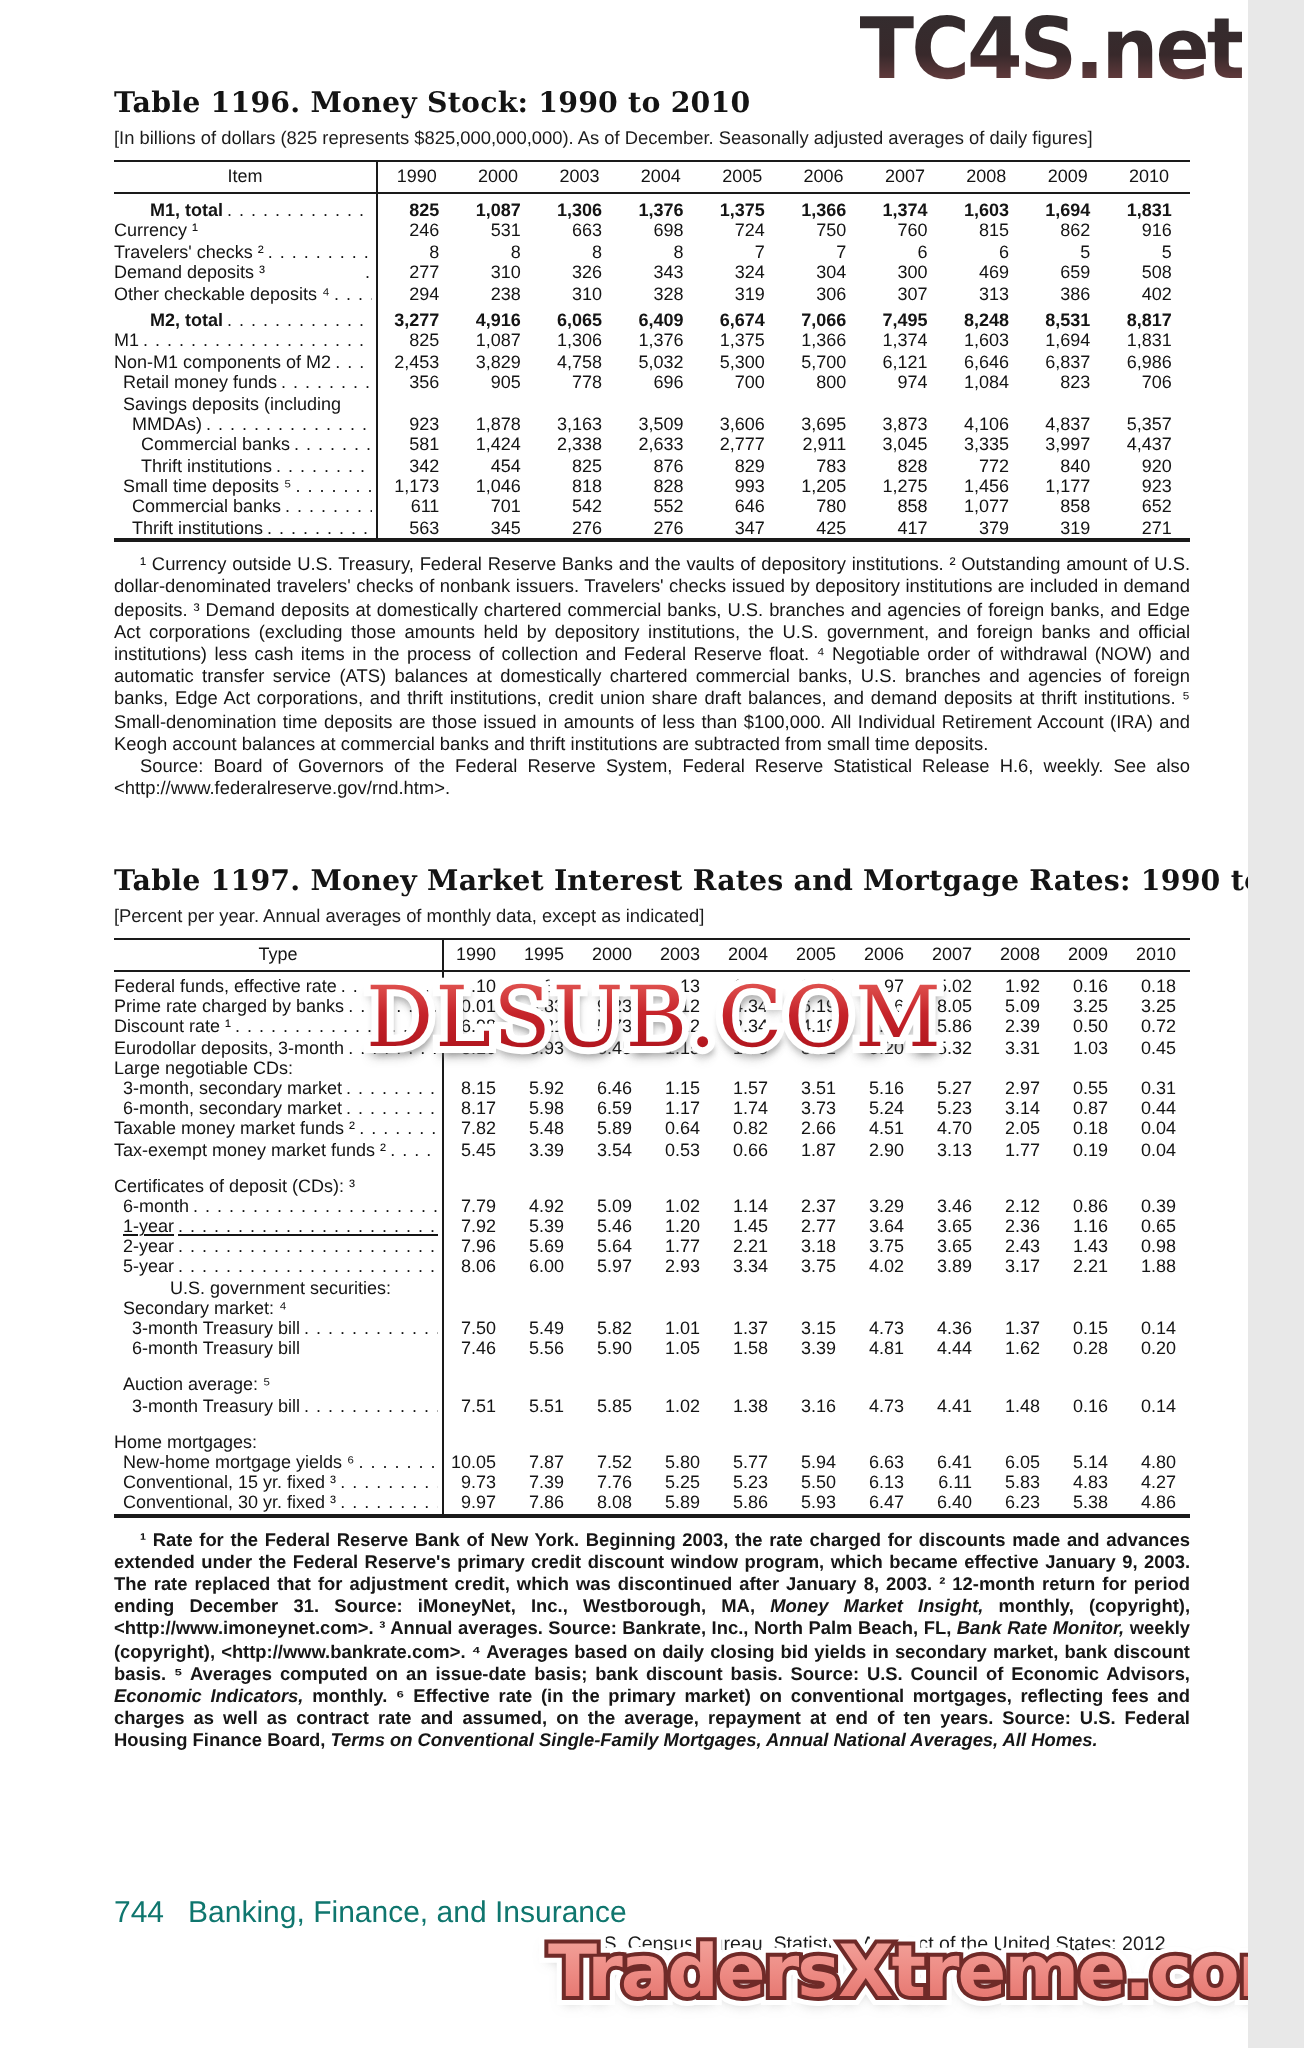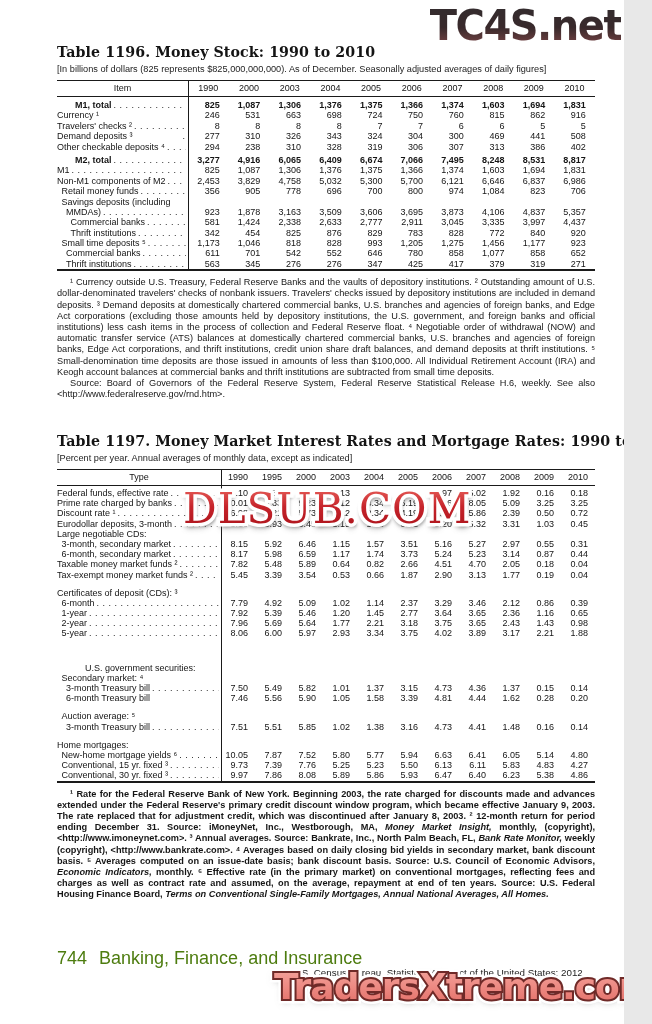--- a/index.html
+++ b/index.html
@@ -27,21 +27,21 @@
   .cell{width:var(--cw);flex:none;box-sizing:border-box;text-align:right;padding-right:var(--pr);
         font-variant-numeric:tabular-nums;}
   .trow.b .ltext,.trow.b .cell{font-weight:700;}
 
   
   .fn{font-size:9.2px;line-height:11.2px;text-align:justify;color:#161616;}
   .fn p{margin:0;text-indent:13px;}
   .fn .it{font-style:italic;}
 
   
-  #footer-line{position:absolute;left:57px;top:948px;font-size:18px;color:#4d7c0f;}
+  #footer-line{position:absolute;left:57px;top:948px;font-size:15px;color:#0f766e;}
   #footer-line .pgnum{margin-right:12px;}
   #census-line{position:absolute;left:292px;top:967px;font-size:9.8px;color:#1c1c1c;white-space:nowrap;}
 
   
   .wm{position:absolute;white-space:nowrap;z-index:6;pointer-events:none;}
   .wm span{display:block;white-space:nowrap;}
   .wm .layer{position:absolute;left:0;top:0;}
 
   #wm-top{top:3px;right:3px;font-family:"DejaVu Sans",sans-serif;font-weight:800;
           font-size:40px;line-height:42px;letter-spacing:-1.5px;transform:scaleY(1.06);transform-origin:top right;
@@ -147,21 +147,21 @@
             <span class="dots"></span>
           </div>
           <div class="cell">277</div>
           <div class="cell">310</div>
           <div class="cell">326</div>
           <div class="cell">343</div>
           <div class="cell">324</div>
           <div class="cell">304</div>
           <div class="cell">300</div>
           <div class="cell">469</div>
-          <div class="cell">441</div>
+          <div class="cell">659</div>
           <div class="cell">508</div>
         </div>
         <div class="trow">
           <div class="lcell" style="padding-left: 0px;">
             <span class="ltext">Other checkable deposits ⁴</span>
             <span class="dots"></span>
           </div>
           <div class="cell">294</div>
           <div class="cell">238</div>
           <div class="cell">310</div>
@@ -521,21 +521,21 @@
           <div class="cell">1.02</div>
           <div class="cell">1.14</div>
           <div class="cell">2.37</div>
           <div class="cell">3.29</div>
           <div class="cell">3.46</div>
           <div class="cell">2.12</div>
           <div class="cell">0.86</div>
           <div class="cell">0.39</div>
         </div>
         <div class="trow">
-          <div class="lcell" style="padding-left: 4.5px;">
+          <div class="lcell" style="padding-left: 4.5px; text-decoration: underline;">
             <span class="ltext">1-year</span>
             <span class="dots"></span>
           </div>
           <div class="cell">7.92</div>
           <div class="cell">5.39</div>
           <div class="cell">5.46</div>
           <div class="cell">1.20</div>
           <div class="cell">1.45</div>
           <div class="cell">2.77</div>
           <div class="cell">3.64</div>
@@ -571,21 +571,21 @@
           <div class="cell">5.97</div>
           <div class="cell">2.93</div>
           <div class="cell">3.34</div>
           <div class="cell">3.75</div>
           <div class="cell">4.02</div>
           <div class="cell">3.89</div>
           <div class="cell">3.17</div>
           <div class="cell">2.21</div>
           <div class="cell">1.88</div>
         </div>
-        <div class="trow" style="margin-top: 24px; padding-left: 28px;">
+        <div class="trow" style="margin-top: 0; padding-left: 28px;">
           <div class="lcell" style="padding-left: 0px;">
             <span class="ltext">U.S. government securities:</span>
           </div>
         </div>
         <div class="trow">
           <div class="lcell" style="padding-left: 4.5px;">
             <span class="ltext">Secondary market: ⁴</span>
           </div>
         </div>
         <div class="trow">

